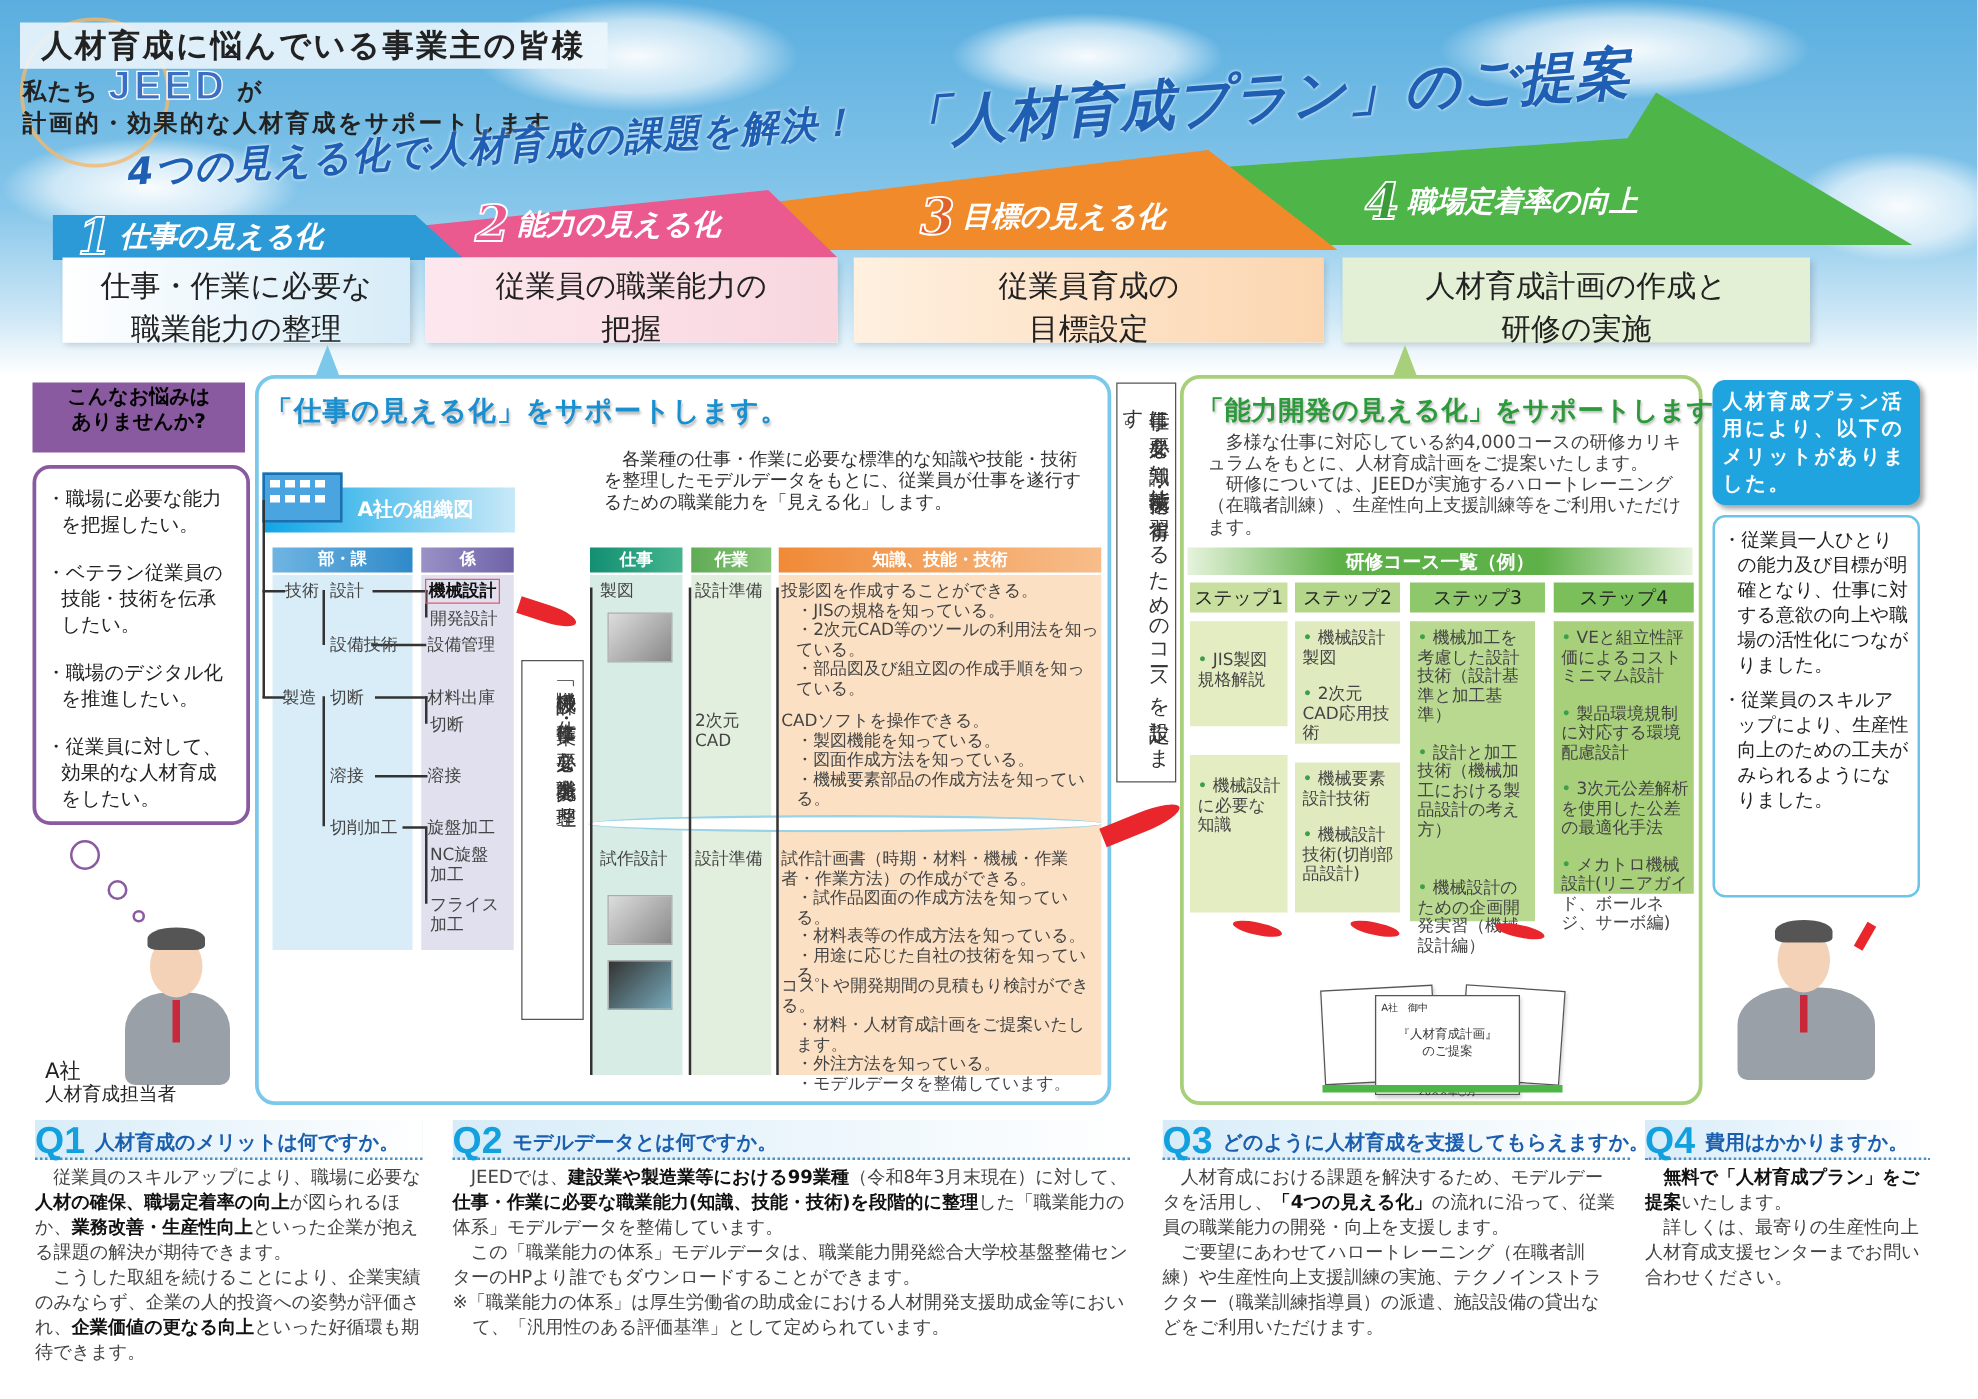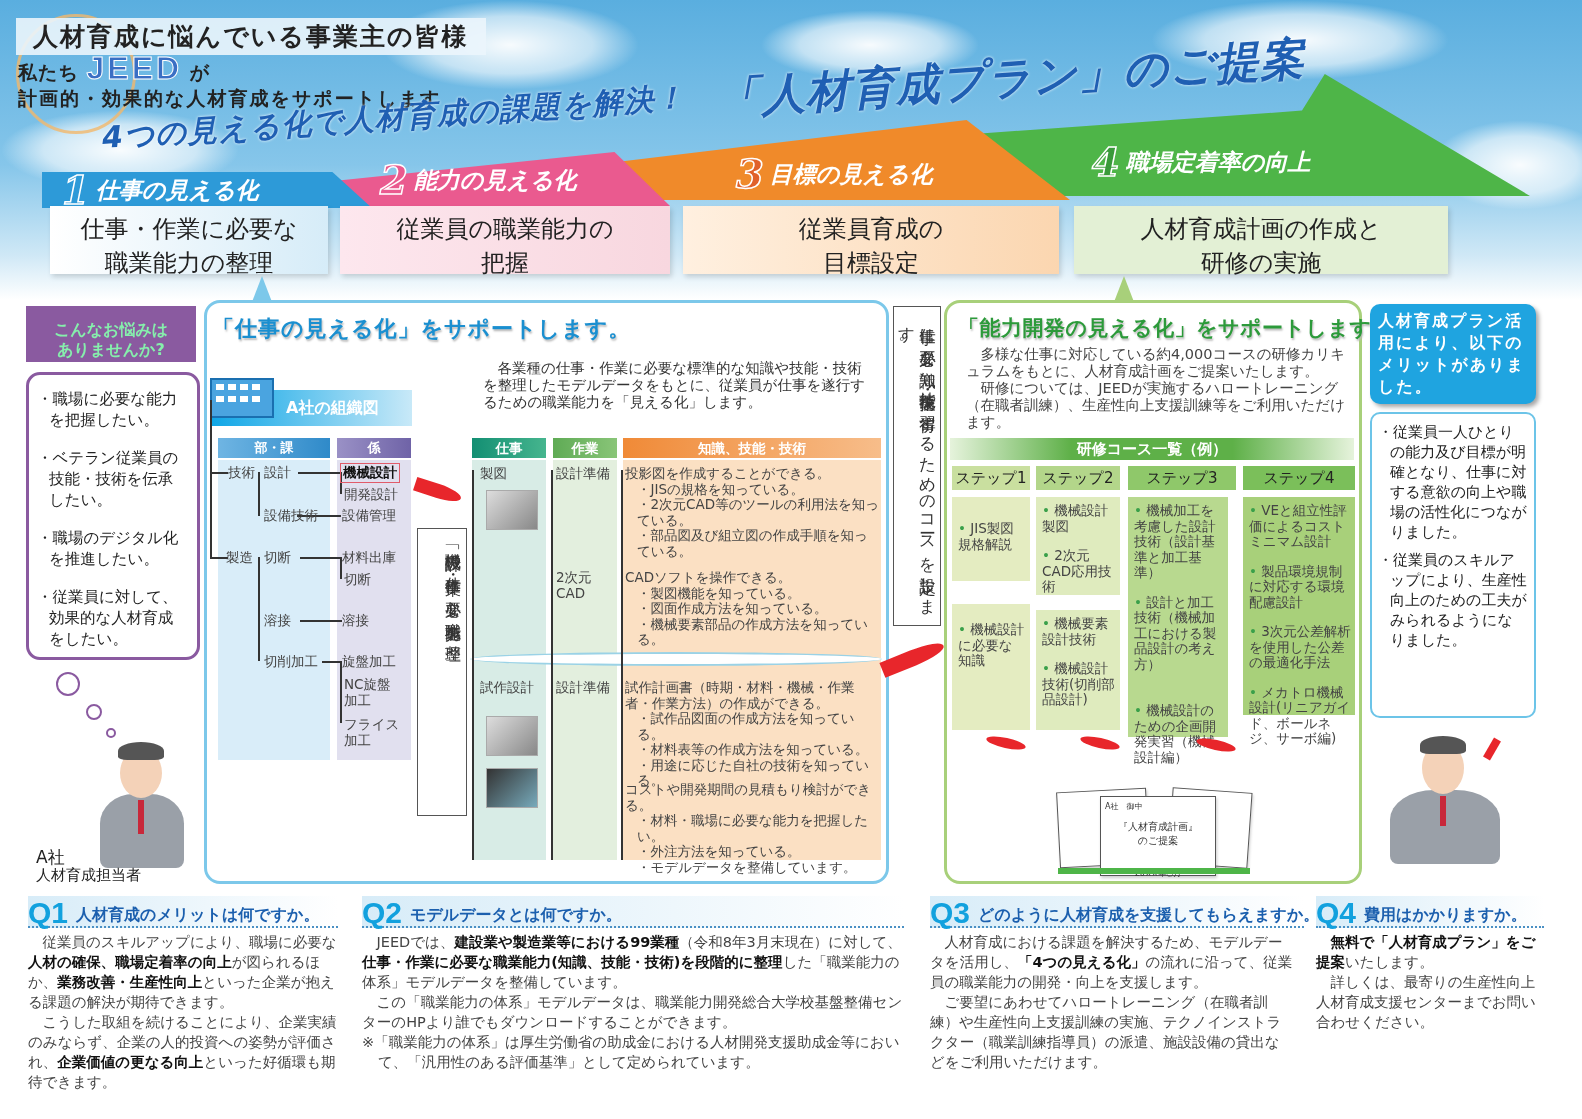--- a/index.html
+++ b/index.html
@@ -26,21 +26,21 @@
 .sl1{left:62px;top:166px}.sl1 .num{color:#2d9ad8}
 .sl2{left:380px;top:156px}.sl2 .num{color:#ea5a8f}
 .sl3{left:736px;top:150px}.sl3 .num{color:#e0612a}
 .sl4{left:1092px;top:138px}.sl4 .num{color:#3a9a3a}
 .box{text-align:center;font-size:24px;color:#222;line-height:34px;padding-top:6px;box-shadow:2px 3px 5px rgba(0,0,0,.15)}
 .box1{left:50px;top:206px;width:278px;height:68px;background:linear-gradient(90deg,#fff,#d6ecf8)}
 .box2{left:340px;top:206px;width:330px;height:68px;background:linear-gradient(90deg,#fde7ee,#f8d7df)}
 .box3{left:683px;top:206px;width:376px;height:68px;background:linear-gradient(90deg,#fff0e0,#fbd6b0)}
 .box4{left:1074px;top:206px;width:374px;height:68px;background:#e3f0d5}
 
-.worry-title{left:26px;top:306px;width:170px;height:56px;background:#8a5aa0;color:#86efac;font-weight:bold;font-size:16px;text-align:center;line-height:20px;padding-top:14px}
+.worry-title{left:26px;top:306px;width:170px;height:56px;background:#8a5aa0;color:#000000;font-weight:bold;font-size:16px;text-align:center;line-height:20px;padding-top:1px}
 .worry-box{left:26px;top:372px;width:174px;height:288px;border:3px solid #8a5aa0;border-radius:14px;background:#fff;padding:14px 8px 0 8px}
 .worry-box li{list-style:none;font-size:15.5px;line-height:21px;color:#222;margin-bottom:17px;padding-left:12px;text-indent:-12px}
 .bubble{border:2px solid #8a5aa0;border-radius:50%;background:#fff}
 .person{background:#9aa0a8;border-radius:40% 40% 8px 8px}
 .head{background:#f4d2b8;border-radius:50%}
 .hair{background:#555;border-radius:50% 50% 20% 20%}
 .person-label{left:36px;top:848px;font-size:15px;color:#222;line-height:18px}
 
 .panel1{left:204px;top:300px;width:685px;height:584px;border:3px solid #7cc8ea;border-radius:16px;background:#fff}
 .p1-title{left:212px;top:314px;font-size:22px;font-weight:bold;color:#1a8fd0;letter-spacing:1px;text-shadow:1px 2px 2px #bbb}
@@ -272,21 +272,21 @@
 <div class="abs thumb" style="left:486px;top:768px;width:52px;height:40px;background:linear-gradient(135deg,#333,#7ab)"></div>
 <div class="abs skill" style="left:556px;top:680px">設計準備</div>
 <div class="abs skill" style="left:625px;top:680px;width:256px">
   <div>試作計画書（時期・材料・機械・作業者・作業方法）の作成ができる。</div>
   <div class="sub">・試作品図面の作成方法を知っている。</div>
   <div class="sub">・材料表等の作成方法を知っている。</div>
   <div class="sub">・用途に応じた自社の技術を知っている。</div>
 </div>
 <div class="abs skill" style="left:625px;top:782px;width:256px">
   <div>コストや開発期間の見積もり検討ができる。</div>
-  <div class="sub">・材料・職場に必要な能力を把握したい。</div>
+  <div class="sub">・材料・人材育成計画をご提案いたします。</div>
   <div class="sub">・外注方法を知っている。</div>
   <div class="sub">・モデルデータを整備しています。</div>
 </div>
 
 <div class="abs callout-mid">仕事に必要な知識、技能・技術を習得するためのコースを設定します。</div>
 <div class="abs red-arrow" style="left:880px;top:650px;width:66px;height:16px;transform:rotate(-22deg);border-radius:0 50% 50% 0"></div>
 
 <div class="abs panel2"></div>
 <div class="abs" style="left:1114px;top:276px;width:0;height:0;border-left:10px solid transparent;border-right:10px solid transparent;border-bottom:26px solid #a8d07a"></div>
 <div class="abs p2-title">「能力開発の見える化」をサポートします。</div>

